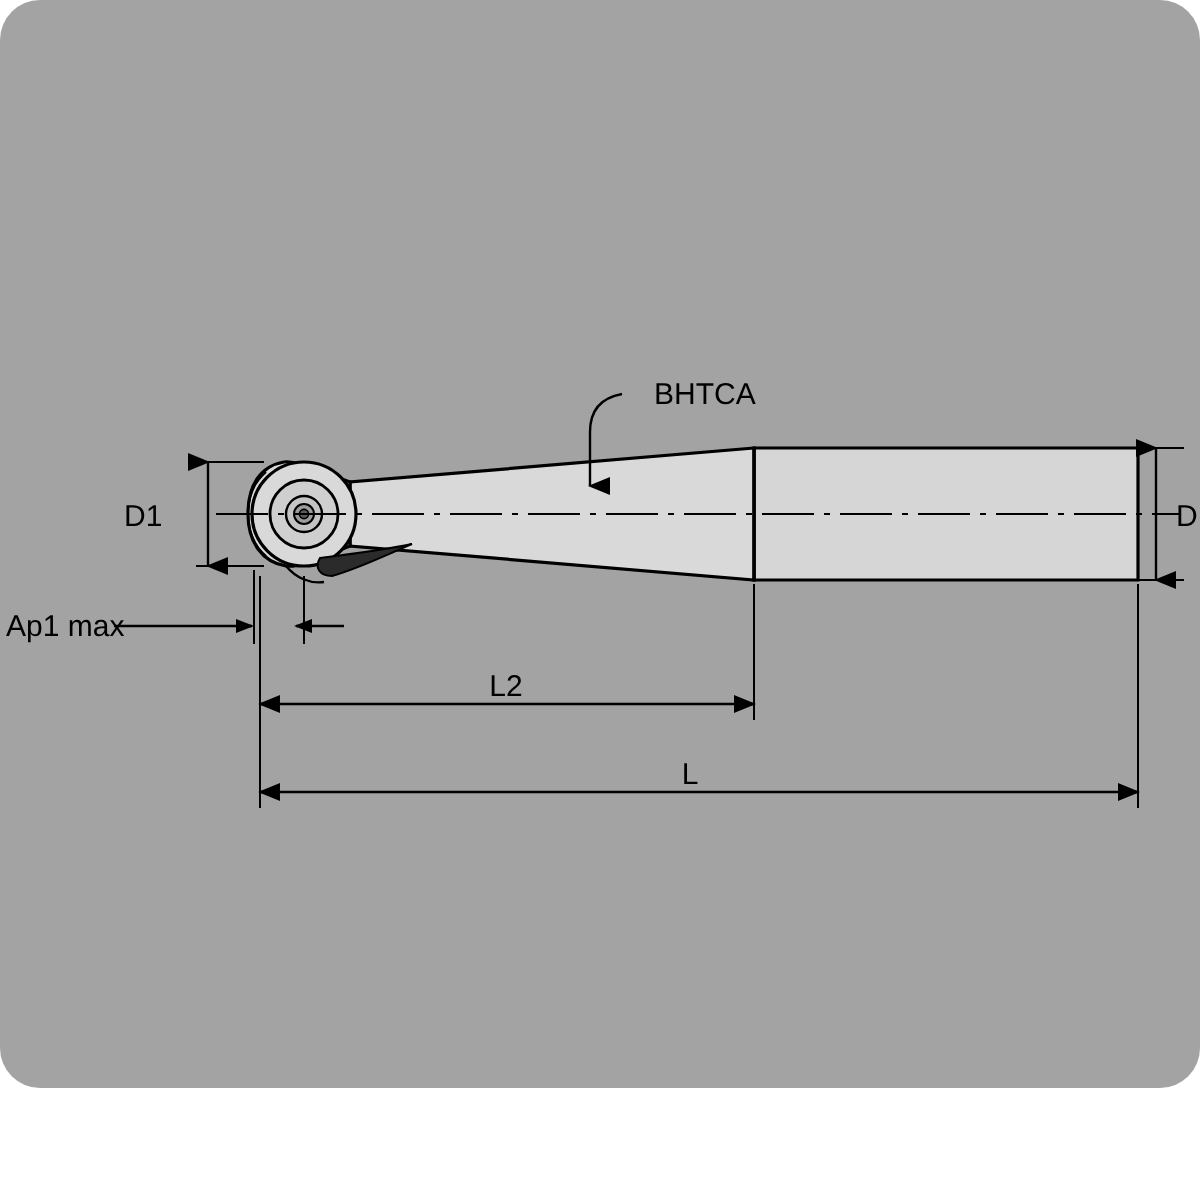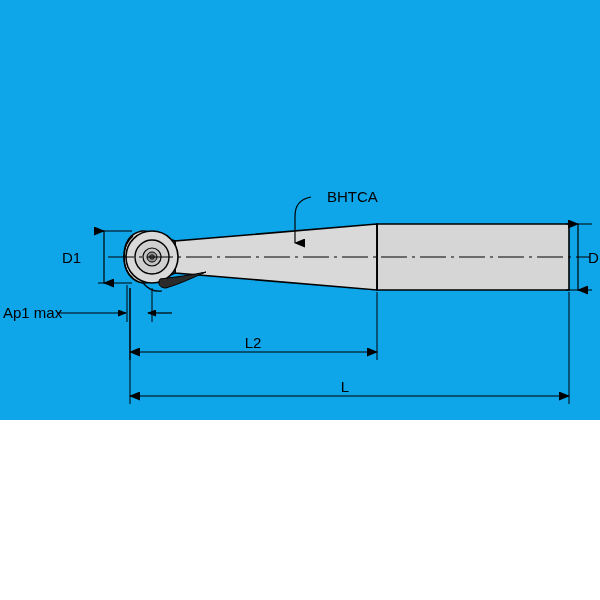--- a/index.html
+++ b/index.html
@@ -9,22 +9,23 @@
   }
   body {
     width: 600px;
     height: 600px;
     font-family: "Liberation Sans", sans-serif;
     overflow: hidden;
   }
   #stage {
     position: relative;
     width: 600px;
-    height: 420px;
-    background: #0ea5e9;
+    height: 544px;
+    background: #a3a3a3;
+    border-radius: 20px;
   }
   svg.diagram {
     position: absolute;
     left: 0;
     top: 0;
     width: 600px;
     height: 600px;
     display: block;
   }
   .dim-label {

